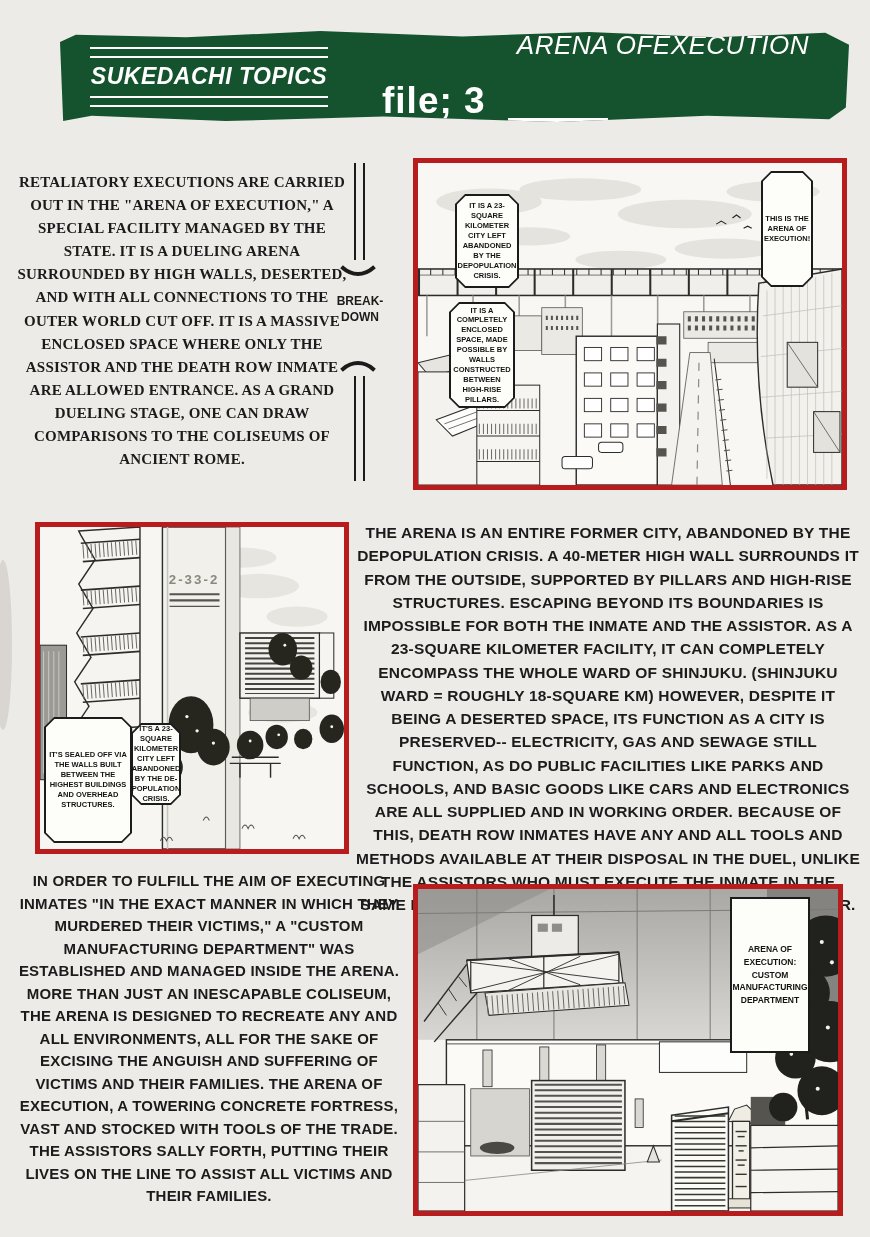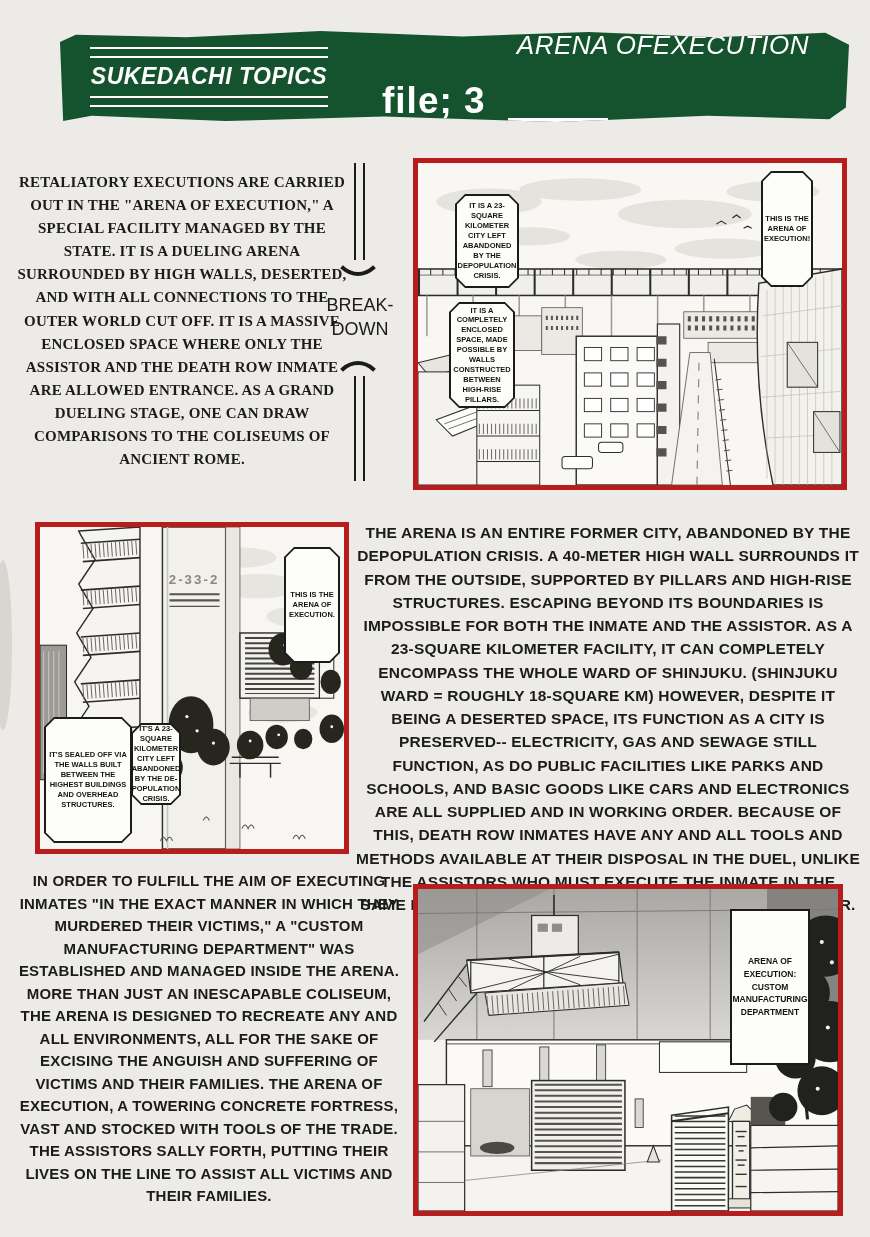--- a/index.html
+++ b/index.html
@@ -35,21 +35,21 @@
   #arena{left:356px;top:521px;width:504px;font-size:15.5px;line-height:1.5;}
   #dept{left:10px;top:870px;width:398px;font-size:15px;line-height:1.5;}
   
   .divider{position:absolute;left:312px;top:163px;width:96px;height:318px;}
   .vline{position:absolute;left:42px;width:7px;border-left:2.5px solid #1b1b1b;border-right:2.5px solid #1b1b1b;}
   .vline.top{top:0;height:97px;}
   .vline.bot{top:213px;height:105px;}
   .bracket{position:absolute;left:28px;width:36px;height:12px;}
   .bracket.top{top:102px;}
   .bracket.bot{top:197px;}
-  .divider-label{position:absolute;top:130px;left:0;width:100%;text-align:center;font-weight:normal;font-size:18px;line-height:1.35;color:#1b1b1b;}
+  .divider-label{position:absolute;top:130px;left:0;width:100%;text-align:center;font-weight:bold;font-size:12px;line-height:1.35;color:#1b1b1b;}
   
   .panel{position:absolute;border:5px solid #b91c1c;background:#f7f6f2;overflow:hidden;}
   #panel-city{left:413px;top:158px;width:424px;height:322px;}
   #panel-park{left:35px;top:522px;width:304px;height:322px;}
   #panel-factory{left:413px;top:884px;width:420px;height:322px;}
   .art{position:absolute;inset:0;width:100%;height:100%;display:block;}
   
   .bubble{position:absolute;}
   .oct-outer{position:absolute;inset:0;background:#1b1b1b;
     clip-path:polygon(10px 0,calc(100% - 10px) 0,100% 10px,100% calc(100% - 10px),calc(100% - 10px) 100%,10px 100%,0 calc(100% - 10px),0 10px);}
@@ -59,21 +59,21 @@
     font-weight:bold;font-size:7.5px;line-height:1.32;color:#131313;padding:6px 5px;box-sizing:border-box;}
   #bub-c1{left:37px;top:31px;width:64px;height:94px;}
   #bub-c2{left:31px;top:121px;width:66px;height:106px;margin-top:18px;}
   #bub-c3{left:343px;top:8px;width:52px;height:116px;}
   #bub-p1{left:244px;top:20px;width:56px;height:116px;}
   #bub-p2{left:4px;top:190px;width:88px;height:126px;}
   #bub-p3{left:91px;top:196px;width:50px;height:82px;}
   
   #factory-caption{position:absolute;left:312px;top:8px;width:80px;height:156px;background:#fdfdfa;border:2px solid #1b1b1b;
     display:flex;align-items:center;justify-content:center;text-align:center;font-weight:bold;font-size:8.5px;line-height:1.5;
-    padding:5px;box-sizing:border-box;color:#131313;margin-top:12px;}
+    padding:5px;box-sizing:border-box;color:#131313;}
   .smudge{position:absolute;left:-6px;top:560px;width:18px;height:170px;background:rgba(110,108,102,.16);border-radius:50%;}
 </style>
 </head>
 <body>
 
 <div class="page">
 
   <div class="smudge"></div>
 
   <div class="header-bar">
@@ -299,25 +299,20 @@
         <circle cx="286" cy="196" r="1.4"></circle>
       </g>
       <g stroke="#55544f" stroke-width="1" fill="none">
         <path d="M60,302 q3,-7 6,0 q3,-7 6,0"></path>
           <path d="M118,308 q3,-7 6,0 q3,-7 6,0"></path>
         <path d="M198,296 q3,-7 6,0 q3,-7 6,0"></path>
           <path d="M248,306 q3,-7 6,0 q3,-7 6,0"></path>
         <path d="M160,288 q3,-7 6,0"></path>
       </g>
     </svg>
-    <div class="bubble" id="bub-p1">
-      <div class="oct-outer"></div>
-        <div class="oct-inner"></div>
-      <div class="btxt">THIS IS THE ARENA OF EXECUTION.</div>
-    </div>
     <div class="bubble" id="bub-p2">
       <div class="oct-outer"></div>
         <div class="oct-inner"></div>
       <div class="btxt">IT'S SEALED OFF VIA THE WALLS BUILT BETWEEN THE HIGHEST BUILDINGS AND OVERHEAD STRUCTURES.</div>
     </div>
     <div class="bubble" id="bub-p3">
       <div class="oct-outer"></div>
         <div class="oct-inner"></div>
       <div class="btxt">IT'S A 23-SQUARE KILOMETER CITY LEFT ABANDONED BY THE DE-POPULATION CRISIS.</div>
     </div>

